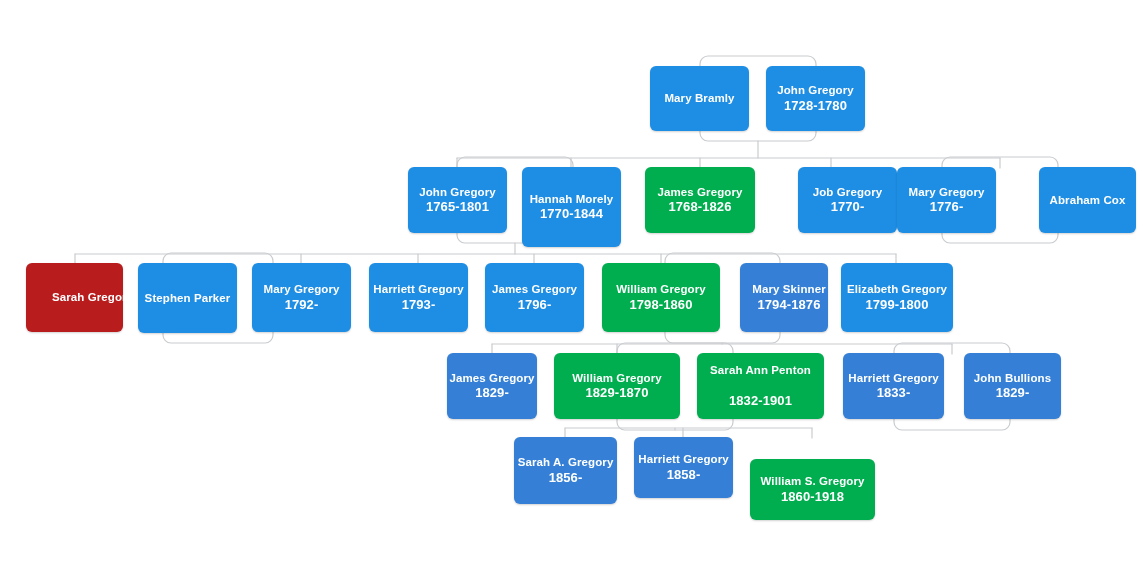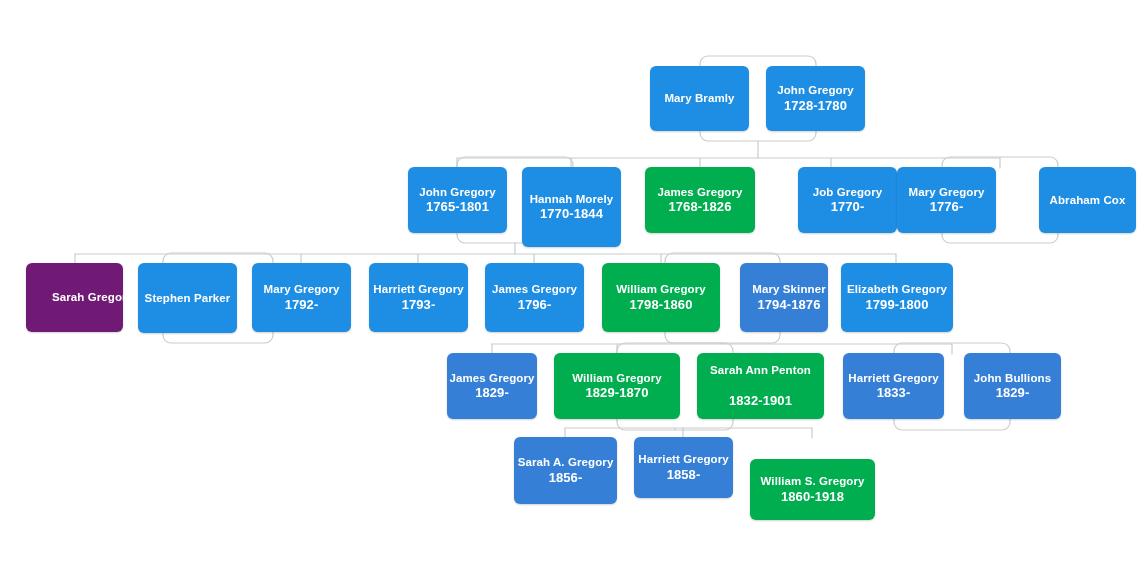--- a/index.html
+++ b/index.html
@@ -113,21 +113,21 @@
         <div class="person-name">Job Gregory</div>
         <div class="person-dates">1770-</div>
       </div>
       <div class="person-node" style="left: 897px; top: 167px; width: 99px; height: 66px; background: rgb(30, 141, 228);">
         <div class="person-name">Mary Gregory</div>
         <div class="person-dates">1776-</div>
       </div>
       <div class="person-node" style="left: 1039px; top: 167px; width: 97px; height: 66px; background: rgb(30, 141, 228);">
         <div class="person-name">Abraham Cox</div>
       </div>
-      <div class="person-node" style="left: 26px; top: 263px; width: 97px; height: 69px; background: #701a75; padding-left: 40px;">
+      <div class="person-node" style="left: 26px; top: 263px; width: 97px; height: 69px; background: #b91c1c; padding-left: 40px;">
         <div class="person-name">Sarah Gregory</div>
       </div>
       <div class="person-node" style="left: 138px; top: 263px; width: 99px; height: 70px; background: rgb(30, 141, 228);">
         <div class="person-name">Stephen Parker</div>
       </div>
       <div class="person-node" style="left: 252px; top: 263px; width: 99px; height: 69px; background: rgb(30, 141, 228);">
         <div class="person-name">Mary Gregory</div>
         <div class="person-dates">1792-</div>
       </div>
       <div class="person-node" style="left: 369px; top: 263px; width: 99px; height: 69px; background: rgb(30, 141, 228);">

